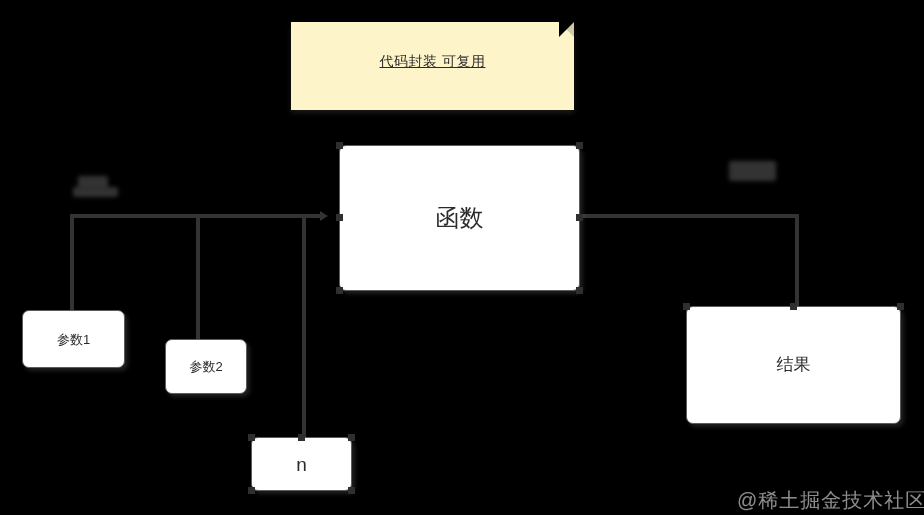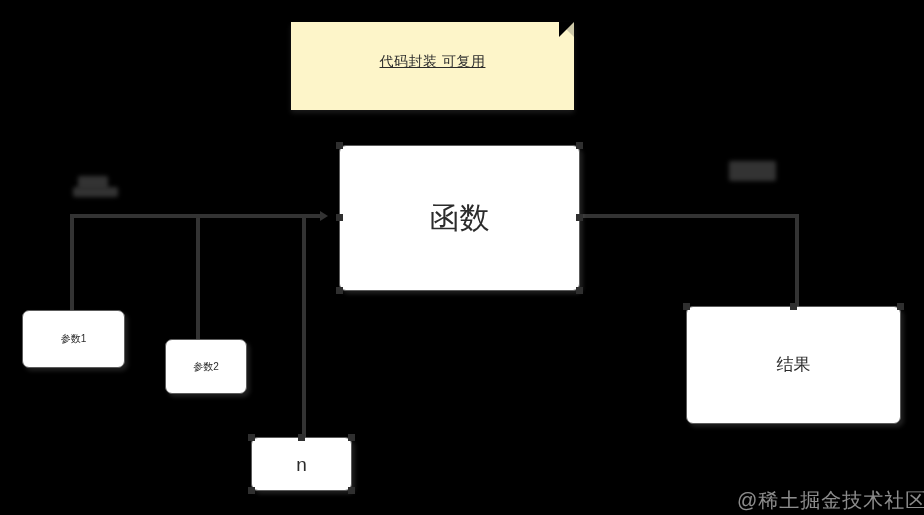--- a/index.html
+++ b/index.html
@@ -65,22 +65,22 @@
     border: 1px solid #5c5c5c;
     display: flex;
     align-items: center;
     justify-content: center;
     color: #2b2b2b;
     box-shadow: 3px 3px 4px rgba(255,255,255,0.12);
   }
   .node.rounded { border-radius: 7px; }
   .node-label { line-height: 1; }
 
-  .node-main { font-size: 30px; }
-  .node-small { font-size: 10px; }
+  .node-main { font-size: 24px; }
+  .node-small { font-size: 13px; }
   .node-result { font-size: 17px; }
   .node-n { font-size: 19px; }
 
   
   .handle {
     position: absolute;
     width: 7px;
     height: 7px;
     background: #2f2f2f;
   }

